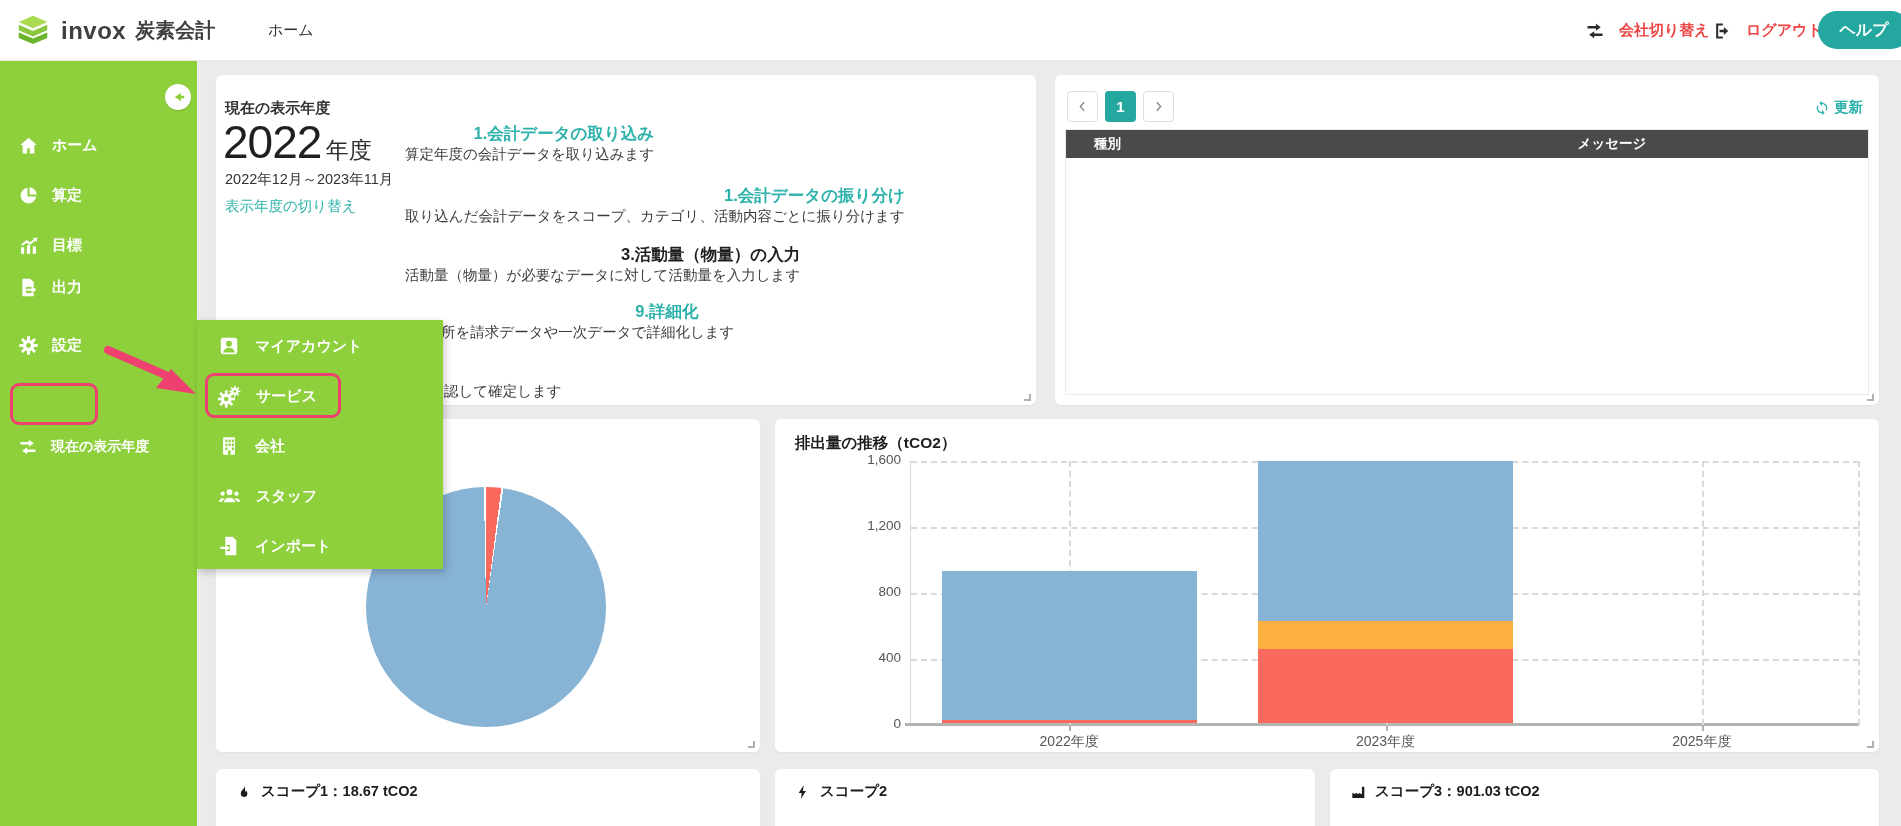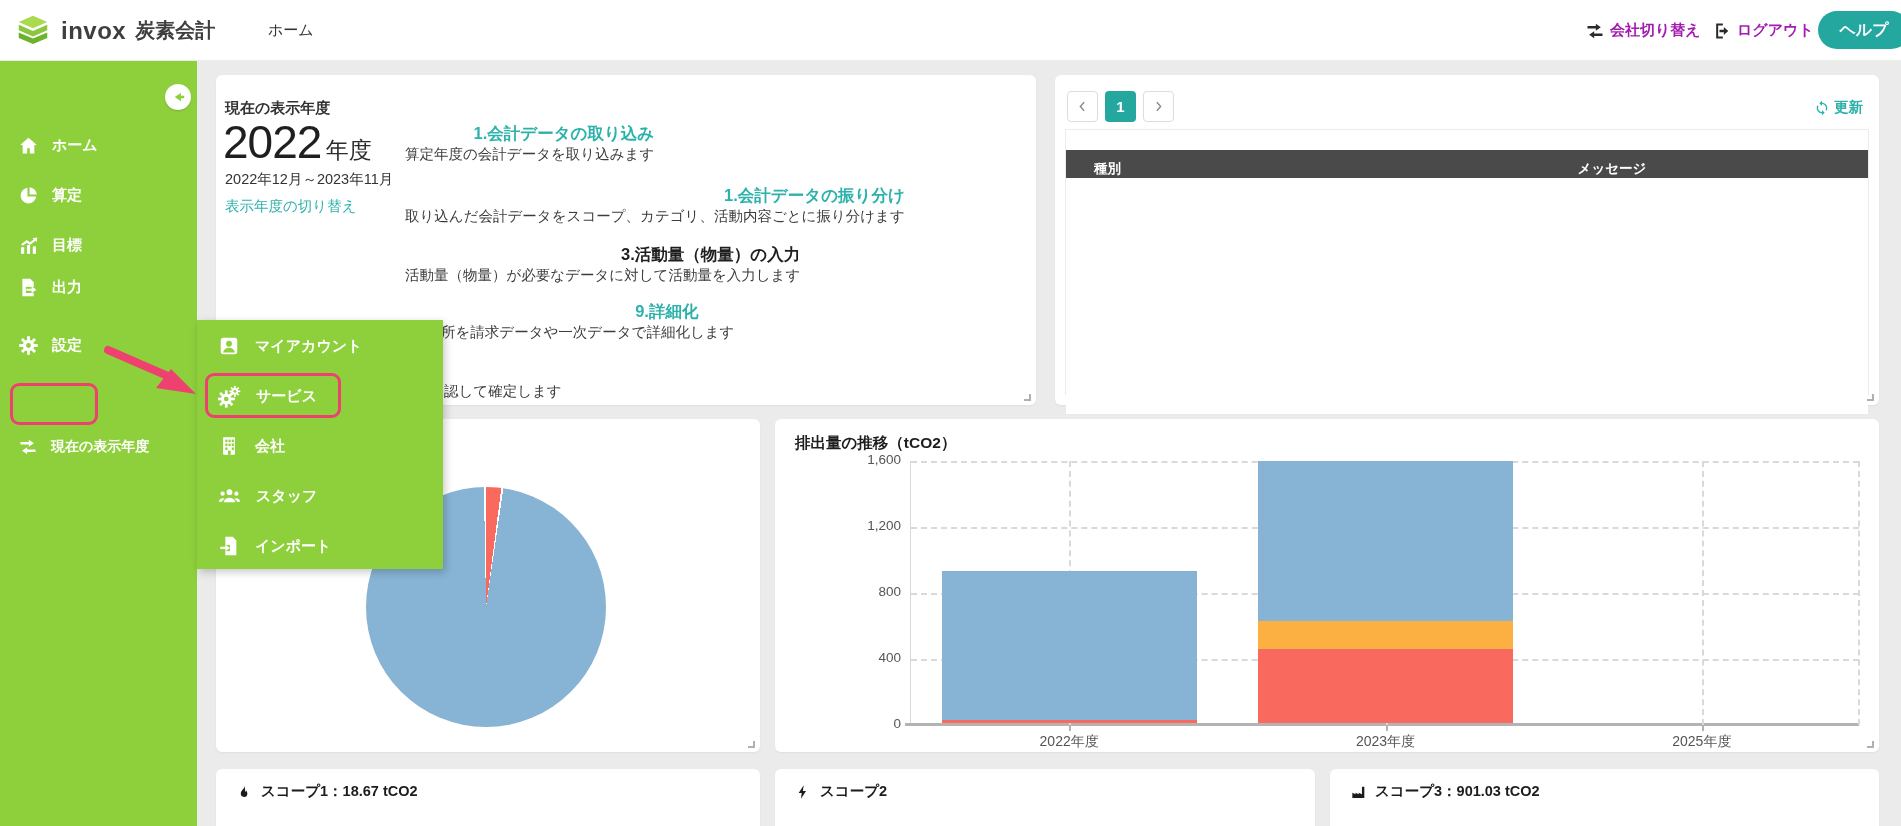--- a/index.html
+++ b/index.html
@@ -9,21 +9,21 @@
   *{box-sizing:border-box; margin:0; padding:0;}
   html,body{width:1901px;height:826px;}
   body{position:relative; overflow:hidden; background:#ebebeb;
        font-family:"Liberation Sans","DejaVu Sans",sans-serif; color:#303030;}
   
   #header{position:absolute;left:0;top:0;width:1901px;height:61px;background:#fff;border-bottom:1px solid #ececec;z-index:3;}
   #logo{position:absolute;left:14px;top:0;height:61px;display:flex;align-items:center;gap:9px;}
   #logo .brand{font-size:24px;font-weight:800;color:#3f3f3f;letter-spacing:.5px;}
   #logo .suffix{font-size:20px;font-weight:600;color:#3f3f3f;}
   #nav-home{position:absolute;left:268px;top:0;height:61px;display:flex;align-items:center;font-size:15px;color:#333;cursor:pointer;}
-  .hdr-action{position:absolute;top:0;height:61px;display:flex;align-items:center;gap:5px;font-size:15px;font-weight:600;color:#a21caf;cursor:pointer;}
+  .hdr-action{position:absolute;top:0;height:61px;display:flex;align-items:center;gap:14px;font-size:15px;font-weight:600;color:#ef4444;cursor:pointer;}
   #company-switch{left:1585px;}
   #logout{left:1712px;}
   #help-btn{position:absolute;left:1818px;top:11px;width:92px;height:38px;background:var(--teal);
             border:none;border-radius:19px;color:#fff;font-size:16px;font-weight:700;cursor:pointer;
             font-family:inherit;}
   
   #sidebar{position:absolute;left:0;top:61px;width:197px;height:765px;background:var(--green);z-index:4;}
   #collapse-btn{position:absolute;left:165px;top:23px;width:26px;height:26px;border-radius:50%;background:#fff;
                 display:flex;align-items:center;justify-content:center;cursor:pointer;box-shadow:0 1px 2px rgba(0,0,0,.15);}
   .side-item{position:absolute;left:0;width:197px;height:44px;display:flex;align-items:center;gap:13px;
@@ -58,21 +58,21 @@
   .step .d{font-size:14.5px;color:#3c3c3c;}
   
   .pg-btn{position:absolute;top:16px;width:31px;height:31px;border:1px solid #ddd;border-radius:4px;background:#fff;
           display:flex;align-items:center;justify-content:center;cursor:pointer;}
   #pg-prev{left:12px;} #pg-next{left:88px;}
   #pg-page{position:absolute;left:50px;top:16px;width:31px;height:31px;border-radius:4px;background:var(--teal);
            color:#fff;font-size:15px;font-weight:700;display:flex;align-items:center;justify-content:center;cursor:pointer;}
   #refresh{position:absolute;right:16px;top:23px;display:flex;align-items:center;gap:4px;
            color:var(--teal-link);font-size:14.5px;font-weight:600;cursor:pointer;}
   #msg-table{position:absolute;left:10px;right:10px;top:54px;bottom:10px;border:1px solid #ececec;}
-  #msg-thead{display:flex;height:28px;background:#4a4a4a;color:#fff;font-size:13.5px;font-weight:700;align-items:flex-end;margin-top:20px;}
+  #msg-thead{display:flex;height:28px;background:#4a4a4a;color:#fff;font-size:13.5px;font-weight:700;align-items:center;}
   #msg-thead .c1{width:290px;padding-left:28px;}
   #msg-thead .c2{flex:1;text-align:center;}
   #msg-tbody{background:#fff;height:calc(100% - 28px);}
   
   #bar-title{position:absolute;left:20px;top:14px;font-size:15.5px;font-weight:700;color:#1e1e1e;}
   #bar-plot{position:absolute;left:135px;top:42px;width:949px;height:264px;border-left:1px solid #d9d9d9;}
   .gridline-h{position:absolute;left:0;right:0;border-top:2px dashed #d9d9d9;}
   .baseline{position:absolute;left:-6px;right:0;height:3px;background:#b3b3b3;}
   .gridline-v{position:absolute;top:0;height:264px;border-left:2px dashed #d9d9d9;}
   .ytick{position:absolute;left:-78px;width:68px;text-align:right;font-size:13.5px;color:#555;}

